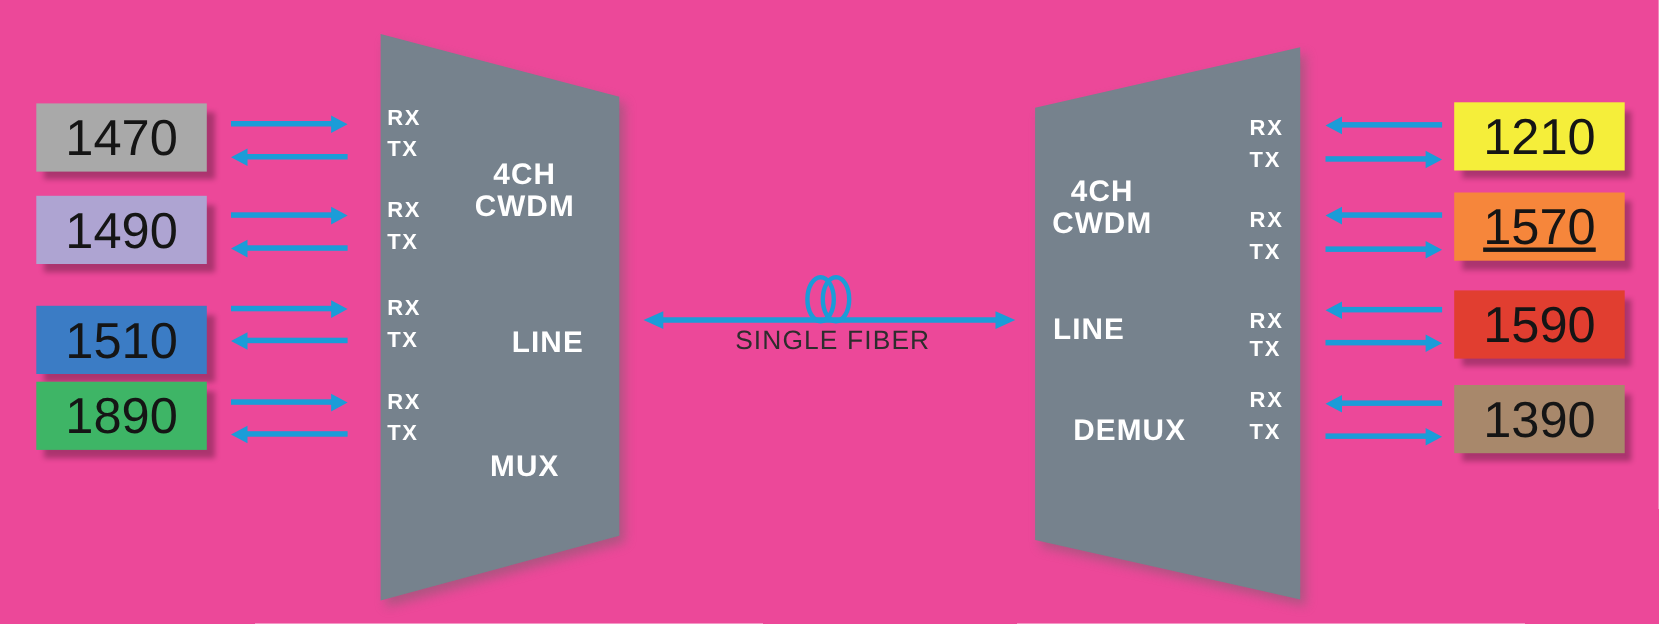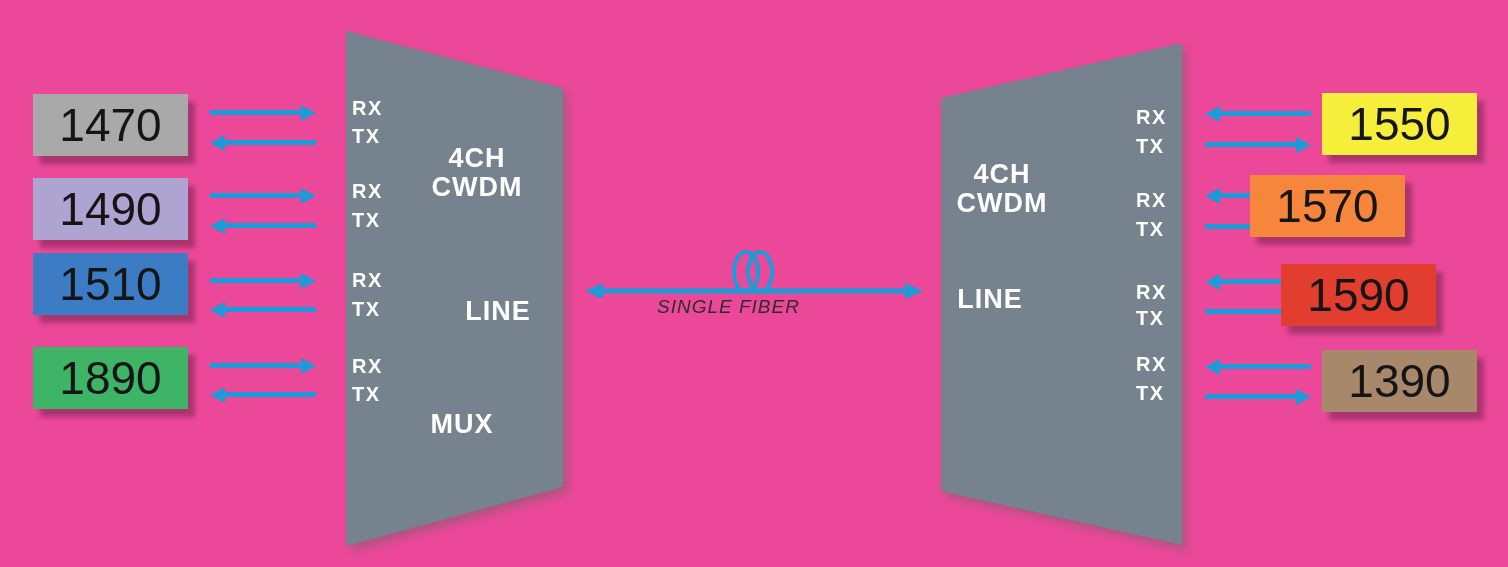--- a/index.html
+++ b/index.html
@@ -21,22 +21,22 @@
     box-shadow:7px 8px 5px rgba(0,0,0,0.28);
   }
   .port{
     position:absolute;color:#ffffff;font-weight:700;font-size:20px;letter-spacing:1.5px;line-height:22px;
   }
   .devtext{
     position:absolute;color:#ffffff;font-weight:700;font-size:27px;letter-spacing:1px;text-align:center;
   }
   .dev-name{line-height:29px;}
   .fiber-label{
-    position:absolute;left:657px;top:296px;width:200px;
-    font-size:19px;color:#2d2d2d;letter-spacing:1px;font-style:italic;
+    position:absolute;left:657px;top:296px;width:200px;text-align:center;
+    font-size:24px;color:#2d2d2d;letter-spacing:1px;
   }
   .arrow{position:absolute;width:106px;height:16px;}
   .arrow .shaft{position:absolute;top:5px;height:5px;background:var(--arrow,#1B9CD8);}
   .arrow.dir-right .shaft{left:0;right:13px;}
   .arrow.dir-left  .shaft{left:13px;right:0;}
   .arrow .head{position:absolute;top:0;width:0;height:0;border-top:8px solid transparent;border-bottom:8px solid transparent;}
   .arrow.dir-right .head{right:0;border-left:15px solid var(--arrow,#1B9CD8);}
   .arrow.dir-left  .head{left:0;border-right:15px solid var(--arrow,#1B9CD8);}
 </style>
 </head>
@@ -57,21 +57,21 @@
       <ellipse class="coil" cx="746" cy="272" rx="12" ry="20"></ellipse>
     </g>
   </svg>
 
   <div class="wbox" style="left: 33px; top: 94px; background-color: rgb(169, 169, 169);">
     <span>1470</span>
   </div>
   <div class="wbox" style="left: 33px; top: 178px; background-color: rgb(174, 164, 210); text-align: center;">
     <span>1490</span>
   </div>
-  <div class="wbox" style="left: 33px; top: 253px; background-color: rgb(59, 124, 197);">
+  <div class="wbox" style="left: 33px; top: 278px; background-color: rgb(59, 124, 197);">
     <span>1510</span>
   </div>
   <div class="wbox" style="left: 33px; top: 347px; background-color: rgb(62, 181, 102);">
     <span>1890</span>
   </div>
 
   <div class="arrow dir-right" style="left:210px;top:105px">
       <div class="shaft"></div>
       <div class="head"></div>
     </div>
@@ -111,29 +111,30 @@
   <div class="port" style="left:352px;top:269px">RX</div>
   <div class="port" style="left:352px;top:298px">TX</div>
   <div class="port" style="left:352px;top:355px">RX</div>
   <div class="port" style="left:352px;top:383px">TX</div>
 
   <div class="devtext dev-name" style="left:397px;top:144px;width:160px">
     <div>4CH</div>
     <div>CWDM</div>
   </div>
   <div class="devtext" style="left:448px;top:296px;width:100px">LINE</div>
-  <div class="devtext" style="left:412px;top:409px;width:100px">MUX</div>
+  <div class="devtext" style="left:427px;top:409px;width:100px">MUX</div>
 
   <div class="fiber-label">SINGLE FIBER</div>
 
   <div class="devtext dev-name" style="left:922px;top:160px;width:160px">
     <div>4CH</div>
     <div>CWDM</div>
   </div>
   <div class="devtext" style="left:940px;top:284px;width:100px">LINE</div>
+  <div class="devtext" style="left:947px;top:376px;width:160px">DEMUX</div>
 
   <div class="port" style="left:1136px;top:106px">RX</div>
   <div class="port" style="left:1136px;top:135px">TX</div>
   <div class="port" style="left:1136px;top:189px">RX</div>
   <div class="port" style="left:1136px;top:218px">TX</div>
   <div class="port" style="left:1136px;top:281px">RX</div>
   <div class="port" style="left:1136px;top:307px">TX</div>
   <div class="port" style="left:1136px;top:353px">RX</div>
   <div class="port" style="left:1136px;top:382px">TX</div>
 
@@ -164,25 +165,25 @@
   <div class="arrow dir-left" style="left:1205px;top:359px">
       <div class="shaft"></div>
       <div class="head"></div>
     </div>
   <div class="arrow dir-right" style="left:1205px;top:389px">
       <div class="shaft"></div>
       <div class="head"></div>
     </div>
 
   <div class="wbox" style="left: 1322px; top: 93px; background-color: rgb(245, 238, 58);">
-    <span>1550</span>
+    <span>1210</span>
   </div>
-  <div class="wbox" style="left: 1250px; top: 175px; background-color: rgb(246, 134, 59);">
+  <div class="wbox" style="left: 1322px; top: 175px; background-color: rgb(246, 134, 59); text-decoration: underline;">
     <span>1570</span>
   </div>
-  <div class="wbox" style="left: 1281px; top: 264px; background-color: rgb(225, 62, 48);">
+  <div class="wbox" style="left: 1322px; top: 264px; background-color: rgb(225, 62, 48);">
     <span>1590</span>
   </div>
   <div class="wbox" style="left: 1322px; top: 350px; background-color: rgb(168, 136, 107);">
     <span>1390</span>
   </div>
 
 </div>
 
 </body></html>

